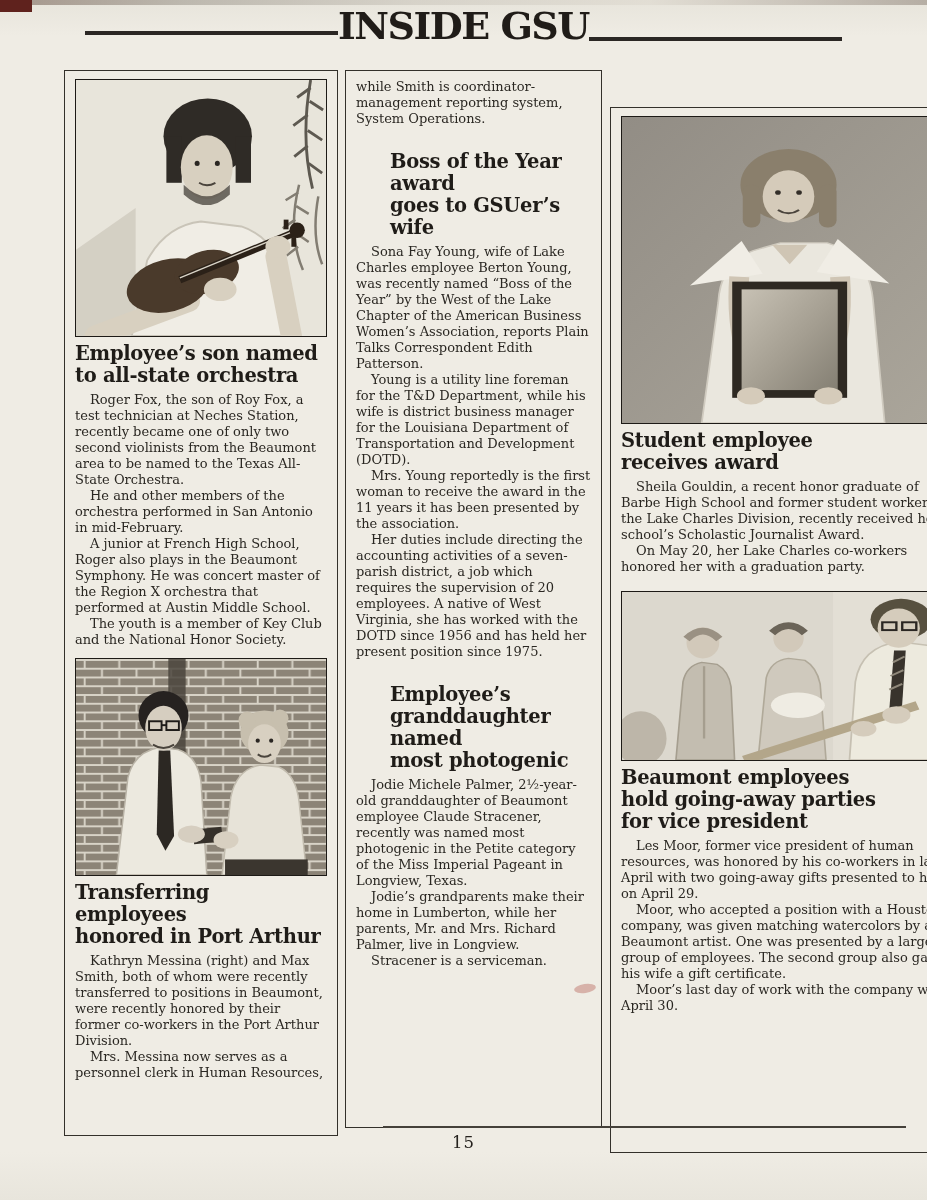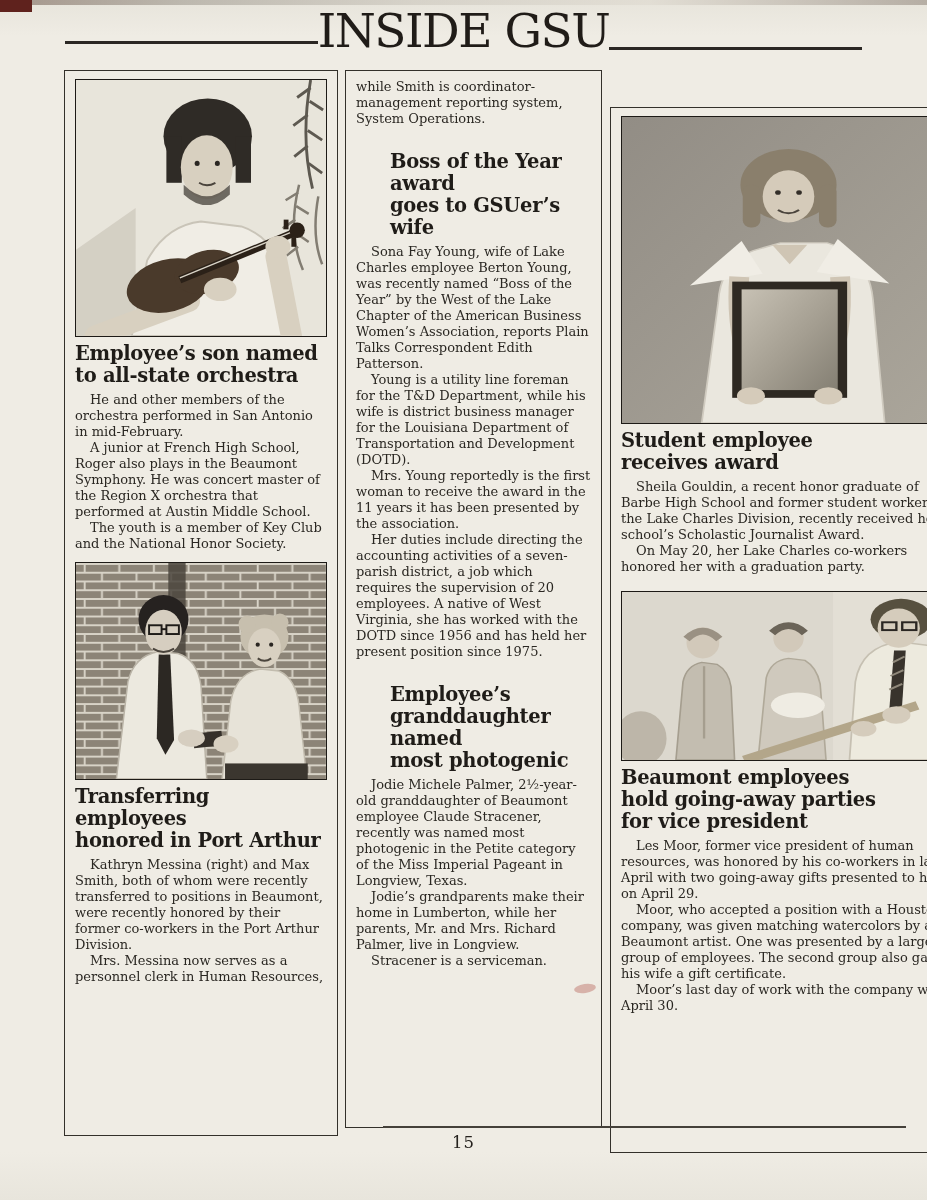--- a/index.html
+++ b/index.html
@@ -7,21 +7,21 @@
     position:relative; width:927px; height:1200px; overflow:hidden;
     background: linear-gradient(180deg,#e7e4db 0%, #efece4 3%, #efece4 96%, #e8e5dc 100%);
     font-family:"DejaVu Serif", serif; color:#262420;
   }
   .top-edge { position:absolute; top:0; left:0; right:0; height:5px; opacity:.55;
     background:linear-gradient(90deg,#6b5347 0%, #9a948a 20%, #c9c4ba 45%, #ddd8ce 70%, #8d8177 100%); }
   .corner-mark { position:absolute; top:0; left:0; width:32px; height:12px; background:#5f221d; }
 
   .masthead { position:absolute; top:6px; left:0; width:100%;
     display:flex; align-items:flex-end; justify-content:center; }
-  .masthead h1 { margin:0 0; font-size:47px; font-weight:normal; letter-spacing:-1.5px;
+  .masthead h1 { margin:0 0; font-size:38px; font-weight:bold; letter-spacing:-1.5px;
     line-height:1.05; color:#201c18; }
   .mast-rule { height:3.5px; background:#2b2724; width:253px; flex:0 0 auto; }
   .rule-left  { margin-bottom:11px; }
   .rule-right { margin-bottom:5px; }
 
   .col { position:absolute; top:70px; border:1.6px solid #33302a; padding:8px 10px;
     box-sizing:border-box; }
   .col1 { left:64px;  width:274px; min-height:1066px; }
   .col2 { left:345px; width:257px; min-height:1058px; }
   .col3 { left:610px; width:357px; min-height:1046px;margin-top:37px; }
@@ -96,20 +96,21 @@
           <circle cx="230" cy="155" r="8" fill="#2b2118"></circle>
           <rect x="216" y="144" width="5" height="10" fill="#2b2118"></rect>
           <rect x="224" y="162" width="5" height="10" fill="#2b2118"></rect>
         </g>
         <ellipse cx="150" cy="216" rx="17" ry="12" fill="#d8d0c0"></ellipse>
         <ellipse cx="210" cy="172" rx="13" ry="11" fill="#d8d0c0"></ellipse>
       </svg>
     </figure>
     <h2 class="tight">Employee’s son named
 to all-state orchestra</h2>
+    <p class="para">Roger Fox, the son of Roy Fox, a test technician at Neches Station, recently became one of only two second violinists from the Beaumont area to be named to the Texas All-State Orchestra.</p>
     <p class="para">He and other members of the orchestra performed in San Antonio in mid-February.</p>
     <p class="para">A junior at French High School, Roger also plays in the Beaumont Symphony. He was concert master of the Region X orchestra that performed at Austin Middle School.</p>
     <p class="para">The youth is a member of Key Club and the National Honor Society.</p>
 
     <figure class="photo ph-brick mt10">
       <svg viewBox="0 0 260 222" preserveAspectRatio="none">
         <defs>
           <pattern id="br" width="36" height="18" patternUnits="userSpaceOnUse">
             <rect width="36" height="18" fill="#8c8477"></rect>
             <path d="M0 1h36 M0 10h36" stroke="#d8d3c7" stroke-width="2"></path>

